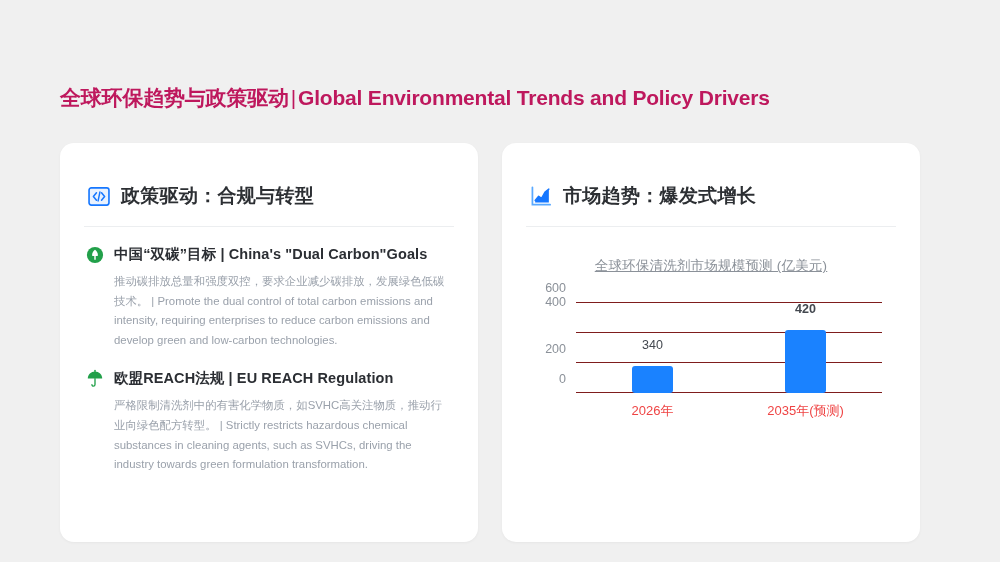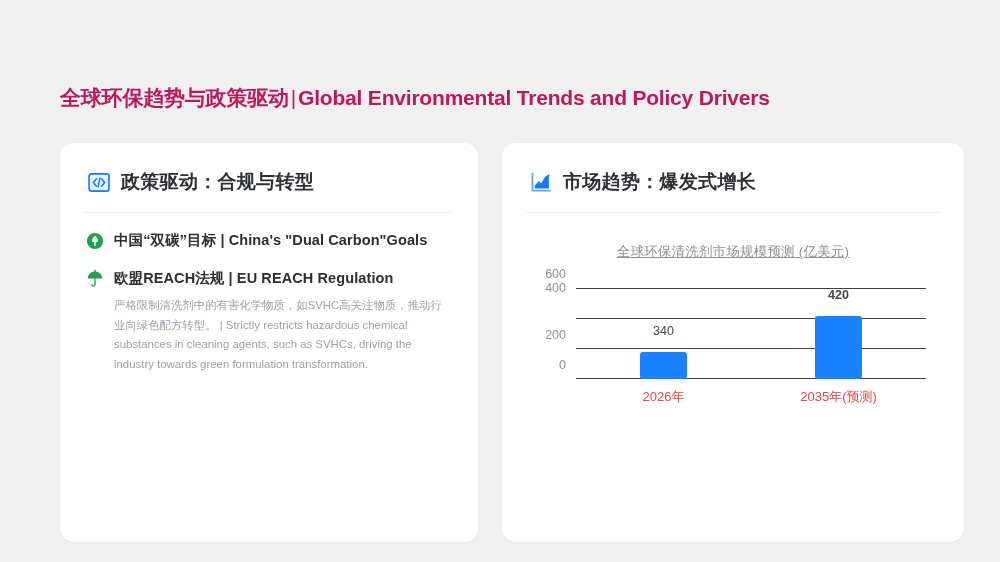--- a/index.html
+++ b/index.html
@@ -29,27 +29,27 @@
   .page-title .sep { font-weight: 400; padding: 0 2px; }
 
   
   .card {
     position: absolute;
     background: #ffffff;
     border-radius: 14px;
     box-shadow: 0 1px 3px rgba(0,0,0,0.045);
   }
   #card-left  { left: 60px;  top: 143px; width: 418px; height: 399px; }
-  #card-right { left: 502px; top: 143px; width: 462px; height: 399px; }
+  #card-right { left: 502px; top: 143px; width: 418px; height: 399px; }
 
   .card-head {
     display: flex;
     align-items: center;
     gap: 11px;
-    padding: 26px 28px 0 28px;
+    padding: 40px 28px 0 28px;
   }
   .card-head-title {
     font-size: 19px;
     font-weight: bold;
     color: #2c2f33;
     letter-spacing: 0.3px;
     white-space: nowrap;
   }
   .card-rule {
     height: 1px;
@@ -104,21 +104,21 @@
   }
   .plot {
     position: absolute;
     left: 46px; right: 10px;
     top: 0; bottom: 22px;
   }
   .gridline {
     position: absolute;
     left: 0; right: 0;
     height: 1px;
-    background: #404040;
+    background: #7f1d1d;
   }
   .ytick {
     position: absolute;
     right: 100%;
     margin-right: 10px;
     transform: translateY(-50%);
     font-size: 12.5px;
     color: #8b9199;
     white-space: nowrap;
   }
@@ -176,20 +176,21 @@
       <div class="item">
         <div class="item-head">
           <span class="icon-box">
             <svg class="ico-leaf" viewBox="0 0 20 20" xmlns="http://www.w3.org/2000/svg">
               <circle cx="10" cy="10" r="9" fill="#22a04a"></circle>
               <path d="M10 4.2 C10 4.2 7.6 6.0 7.0 8.2 C6.6 9.7 7.0 11.0 7.0 11.0 L9.2 11.0 L9.2 15.4 L10.8 15.4 L10.8 11.0 L13.0 11.0 C13.0 11.0 13.4 9.7 13.0 8.2 C12.4 6.0 10 4.2 10 4.2 Z" fill="#ffffff"></path>
             </svg>
           </span>
           <span class="item-title">中国“双碳”目标 | China's "Dual Carbon"Goals</span>
         </div>
+        <div class="item-desc">推动碳排放总量和强度双控，要求企业减少碳排放，发展绿色低碳技术。 | Promote the dual control of total carbon emissions and intensity, requiring enterprises to reduce carbon emissions and develop green and low-carbon technologies.</div>
       </div>
 
       <div class="item">
         <div class="item-head">
           <span class="icon-box">
             <svg class="ico-umbrella" viewBox="0 0 20 21" xmlns="http://www.w3.org/2000/svg">
               <path d="M2 10.6 C2 6.1 5.6 2.8 10 2.8 C14.4 2.8 18 6.1 18 10.6 Z" fill="#22a04a"></path>
               <path d="M10 10.6 L10 17.2 C10 18.3 9.1 19.0 8.2 19.0 C7.3 19.0 6.6 18.3 6.6 17.4" fill="none" stroke="#22a04a" stroke-width="1.5" stroke-linecap="round"></path>
               <path d="M10 1.4 L10 3.1" stroke="#22a04a" stroke-width="1.5" stroke-linecap="round"></path>
             </svg>

